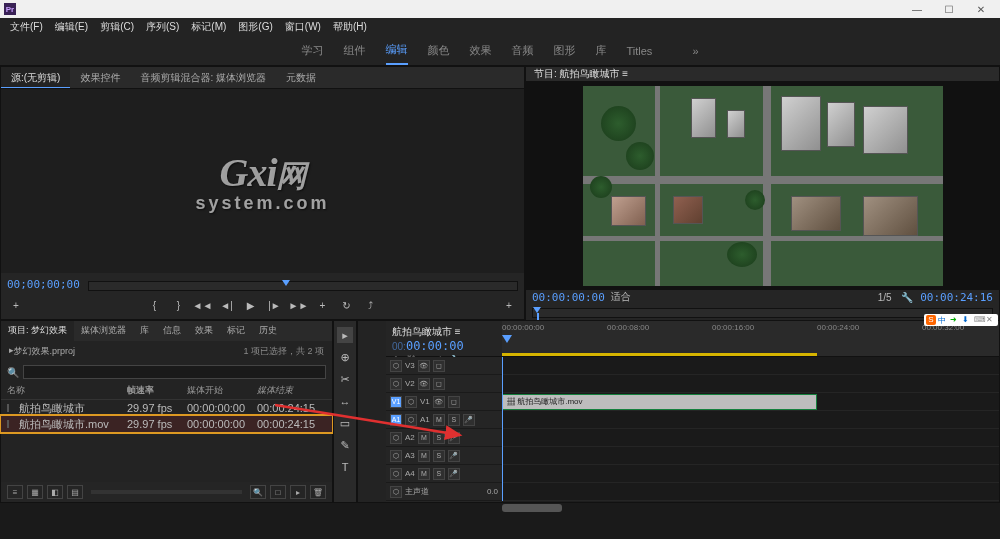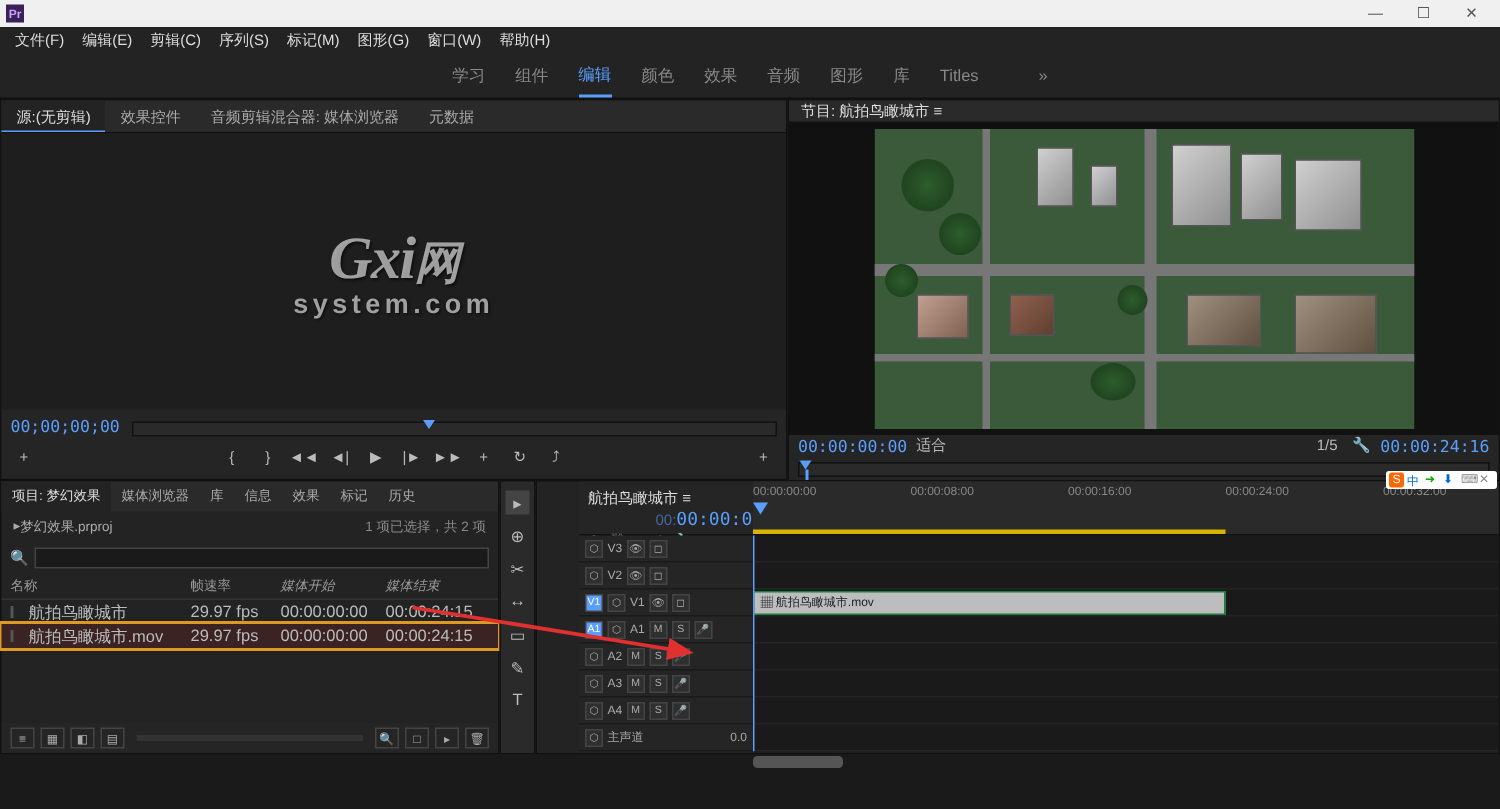--- a/index.html
+++ b/index.html
@@ -100,21 +100,21 @@
     border:1px solid #111;
   }
   .proj-tabs { display:flex; height:20px; background:#2a2a2a; font-size:9px; }
   .proj-tabs span { padding:3px 7px; color:#aaa; }
   .proj-tabs .active { background:#232323; color:#ddd; }
   .proj-path { padding:4px 8px; color:#aaa; font-size:9px; display:flex; }
   .proj-path .right { margin-left:auto; color:#888; }
   .proj-search { display:flex; align-items:center; padding:2px 6px; height:20px; }
   .searchbox { flex:1; background:#1a1a1a; border:1px solid #444; height:14px; }
   .proj-header { display:flex; padding:2px 6px; color:#999; font-size:9px; border-bottom:1px solid #333; }
-  .proj-header .col1{flex:0 0 120px;} .proj-header .col2{flex:0 0 60px;} .proj-header .col3{flex:0 0 70px;font-style:italic;} .proj-header .col4{flex:0 0 70px;font-style:italic;}
+  .proj-header .col1{flex:0 0 120px;} .proj-header .col2{flex:0 0 60px;font-weight:bold;} .proj-header .col3{flex:0 0 70px;} .proj-header .col4{flex:0 0 70px;font-style:italic;}
   .proj-list { flex:1; }
   .proj-row { display:flex; align-items:center; padding:2px 6px; height:16px; font-size:11px; }
   .proj-row .ico { width:12px;height:10px;background:#4a6;margin-right:4px; }
   .proj-row.vid .ico{ background:#5b4a8a; }
   .proj-row .col1{flex:0 0 108px;} .proj-row .col2{flex:0 0 60px;} .proj-row .col3{flex:0 0 70px;} .proj-row .col4{flex:0 0 70px;}
   .highlighted{ outline:2px solid #d92; background:rgba(200,40,40,0.15);}
   .proj-footer { display:flex; height:20px; background:#252525; gap:4px; padding:2px 6px; align-items:center;}
   .proj-footer .fbtn { width:16px;height:14px;border:1px solid #444;color:#aaa;display:flex;align-items:center;justify-content:center;font-size:8px;}
 
   .tools-col {
@@ -128,21 +128,21 @@
     flex:1; background:#232323; display:flex; flex-direction:column;
     border:1px solid #111; position:relative;padding-left:28px;
   }
   .tl-header {
     height:36px; background:#252525; display:flex;
     border-bottom:1px solid #111;
   }
   .tl-header-left { width:116px; padding:4px 6px; }
   .tl-seqname { font-size:10px; color:#ddd; }
   .tl-tc { color:#5a9fff; font-family:monospace; font-size:12px; }
-  .tl-tc-zero { color:#5a9fff; opacity:.55;margin-left:45px; }
+  .tl-tc-zero { color:#5a9fff; opacity:.55; }
   .tl-icons-row { display:flex; gap:6px; margin-top:2px; font-size:9px; color:#999;}
   .tl-ruler { flex:1; position:relative; background:#2a2a2a; }
   .tl-tick { position:absolute; top:2px; font-size:8px; color:#888; }
   .tl-playhead { position:absolute; left:0; top:14px; width:0;height:0;border-left:5px solid transparent;border-right:5px solid transparent;border-top:8px solid #5a9fff;}
   .tl-yellowbar{ position:absolute; top:32px; height:3px; background:#d6b400; }
 
   .tl-body { flex:1; display:flex; }
   .track-headers { width:116px; background:#252525; }
   .track-row { display:flex; align-items:center; height:18px; border-bottom:1px solid #1a1a1a; padding:0 4px; font-size:8px; gap:3px; color:#aaa;}
   .track-row .t-btn { width:12px;height:12px;border:1px solid #444;display:flex;align-items:center;justify-content:center;font-size:7px;background:#2f2f2f;}

